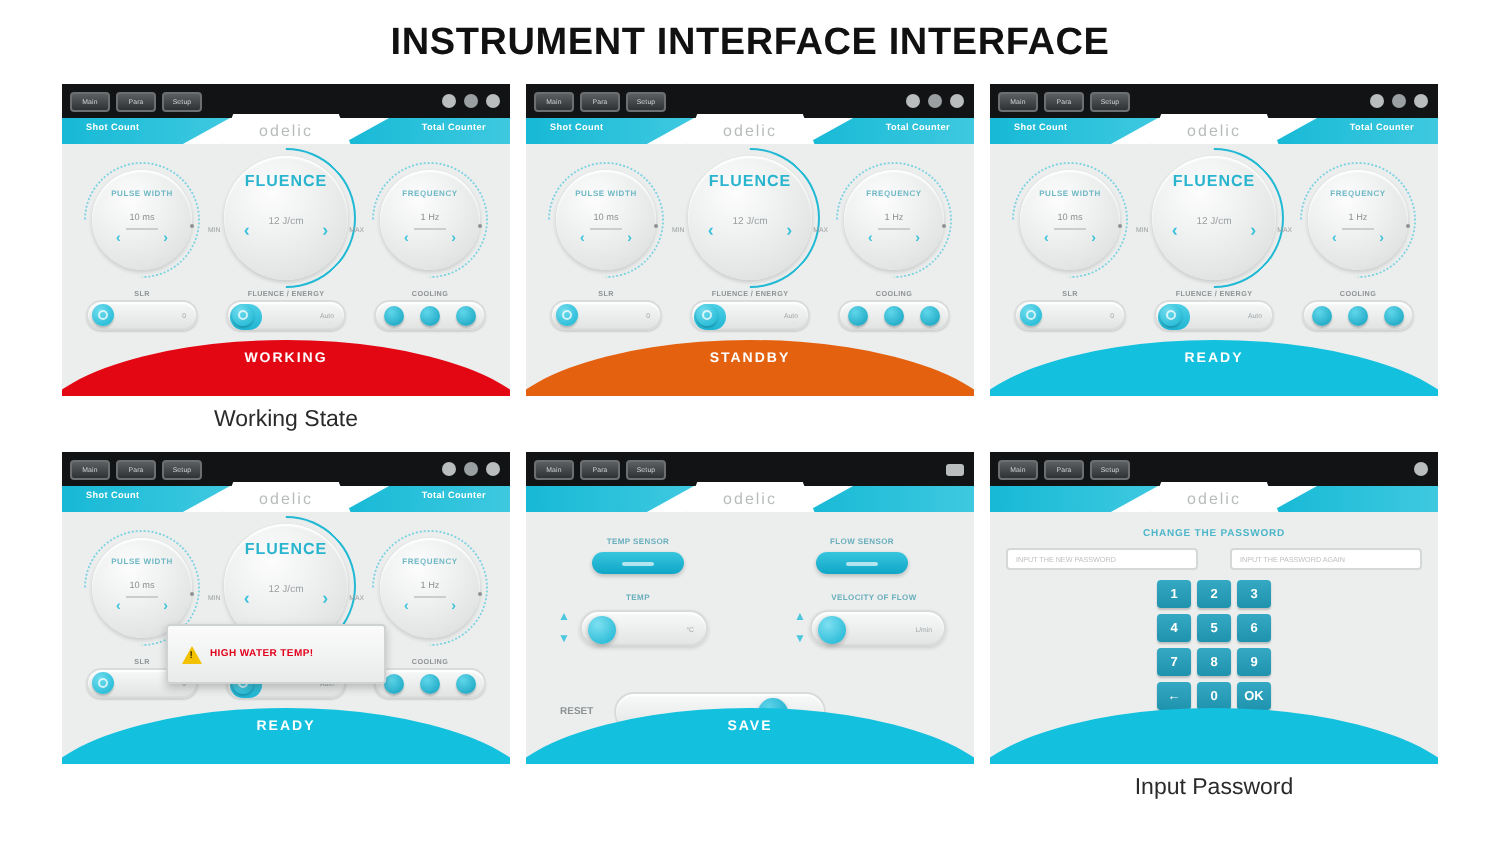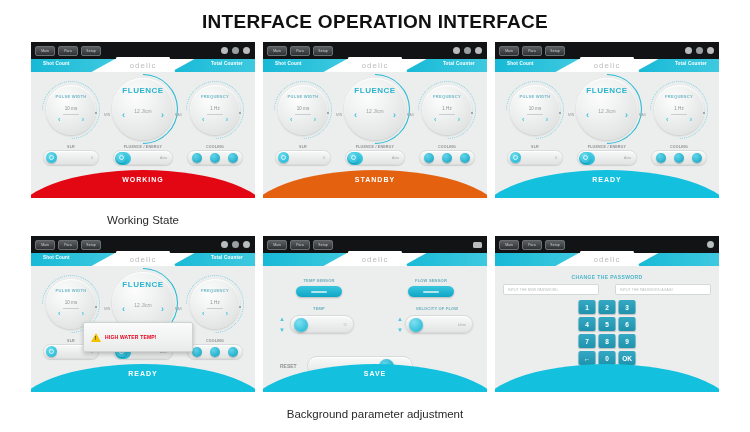--- a/index.html
+++ b/index.html
@@ -168,21 +168,21 @@
     position:absolute; left:-16px; right:-16px; bottom:-20px; height:48px;
     border-radius:50% 50% 0 0 / 100% 100% 0 0;
     display:flex; justify-content:center;
   }
   .status span{
     font-size:7px; font-weight:bold; color:#fff; letter-spacing:1px;
     margin-top:6px;
   }
   .caption{
     text-align:center; font-size:11.5px; color:#2a2a2a;
-    padding-top:16px; padding-bottom:9px;
+    padding-top:6px; padding-bottom:9px;
   }
   
   .warn-box{
     position:absolute; left:52px; top:56px; width:110px; height:30px;
     background:linear-gradient(#fbfbfb,#e9ebeb);
     border:1px solid #cfd2d2; border-radius:2px;
     box-shadow:0 2px 4px rgba(0,0,0,.22);
     display:flex; align-items:center; gap:4px; padding-left:7px;
   }
   .warn-tri{
@@ -254,21 +254,21 @@
     background:linear-gradient(#35a9c3,#1f93ad);
     color:#fff; font-size:6.5px; font-weight:bold;
     display:flex; align-items:center; justify-content:center;
     box-shadow:0 1px 1px rgba(0,0,0,.2);
   }
   .msgicon{ width:9px;height:6px;border-radius:1.5px;background:#b9bdbe; }
 </style>
 </head>
 <body>
 
-<div class="page-title">INTERFACE OPERATION INTERFACE</div>
+<div class="page-title">INSTRUMENT INTERFACE INTERFACE</div>
 
 <div class="grid">
 
   <div class="cell">
     <div class="panel">
       <div class="dev-head">
         <div class="tabs">
           <div class="tab">Main</div>
           <div class="tab">Para</div>
           <div class="tab">Setup</div>
@@ -623,21 +623,20 @@
         <div class="reset-row">
           <div class="reset-lbl">RESET</div>
           <div class="reset-knob"></div>
         </div>
 
         <div class="status" style="background:#13c0de">
           <span>SAVE</span>
         </div>
       </div>
     </div>
-    <div class="caption">Background parameter adjustment</div>
   </div>
 
   <div class="cell">
     <div class="panel">
       <div class="dev-head">
         <div class="tabs">
           <div class="tab">Main</div>
           <div class="tab">Para</div>
           <div class="tab">Setup</div>
         </div>
@@ -666,15 +665,16 @@
           <div class="key">9</div>
           <div class="key">←</div>
           <div class="key">0</div>
           <div class="key">OK</div>
         </div>
         <div class="status" style="background:#13c0de">
           <span></span>
         </div>
       </div>
     </div>
+    <div class="caption">Input Password</div>
   </div>
 
 </div>
 
 </body></html>

